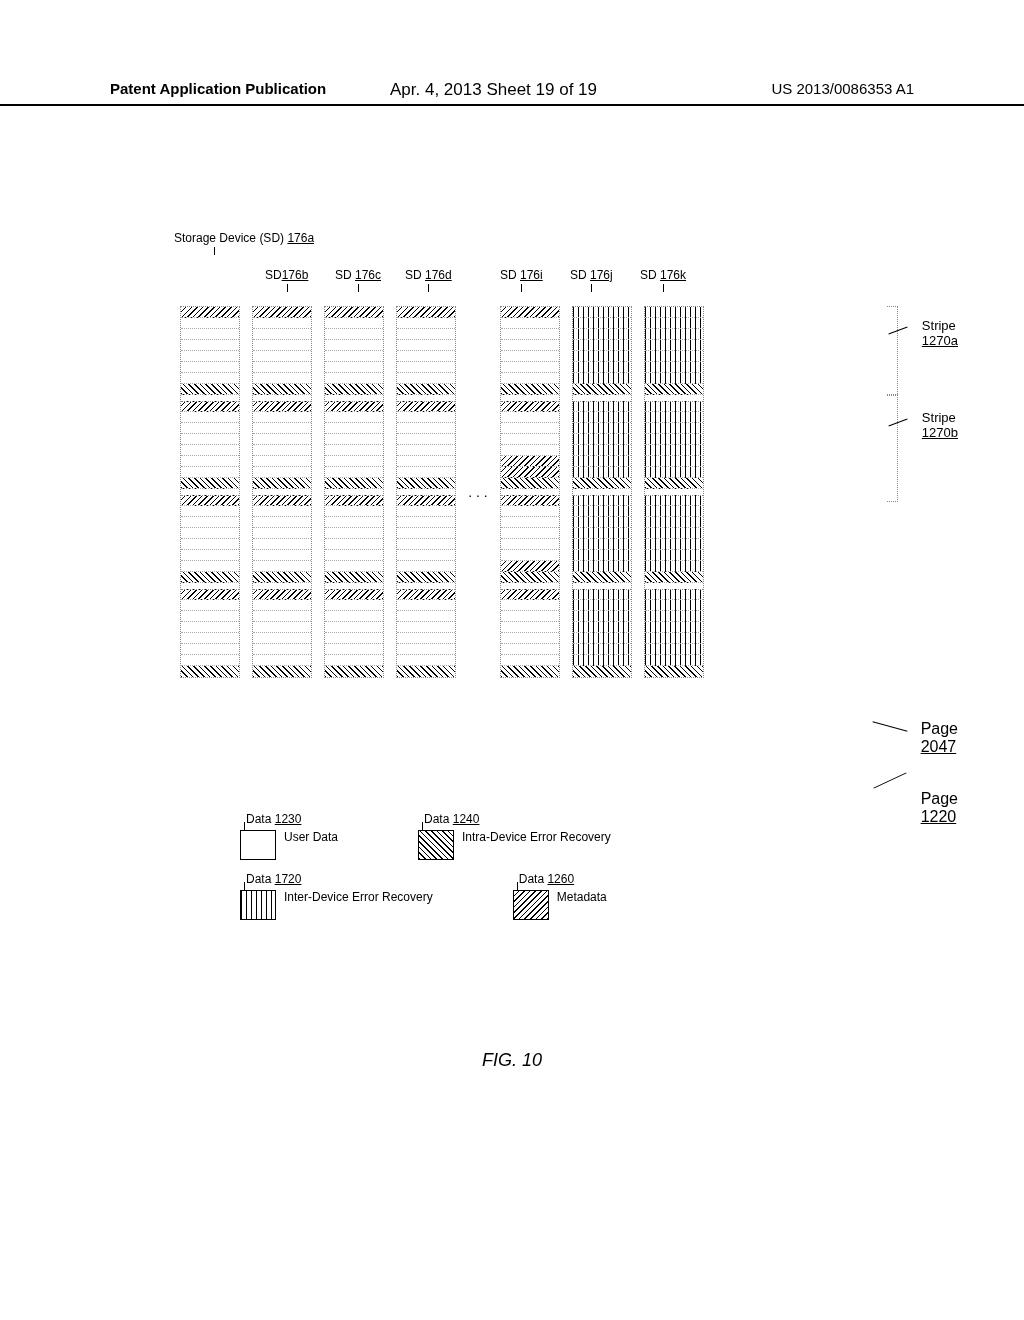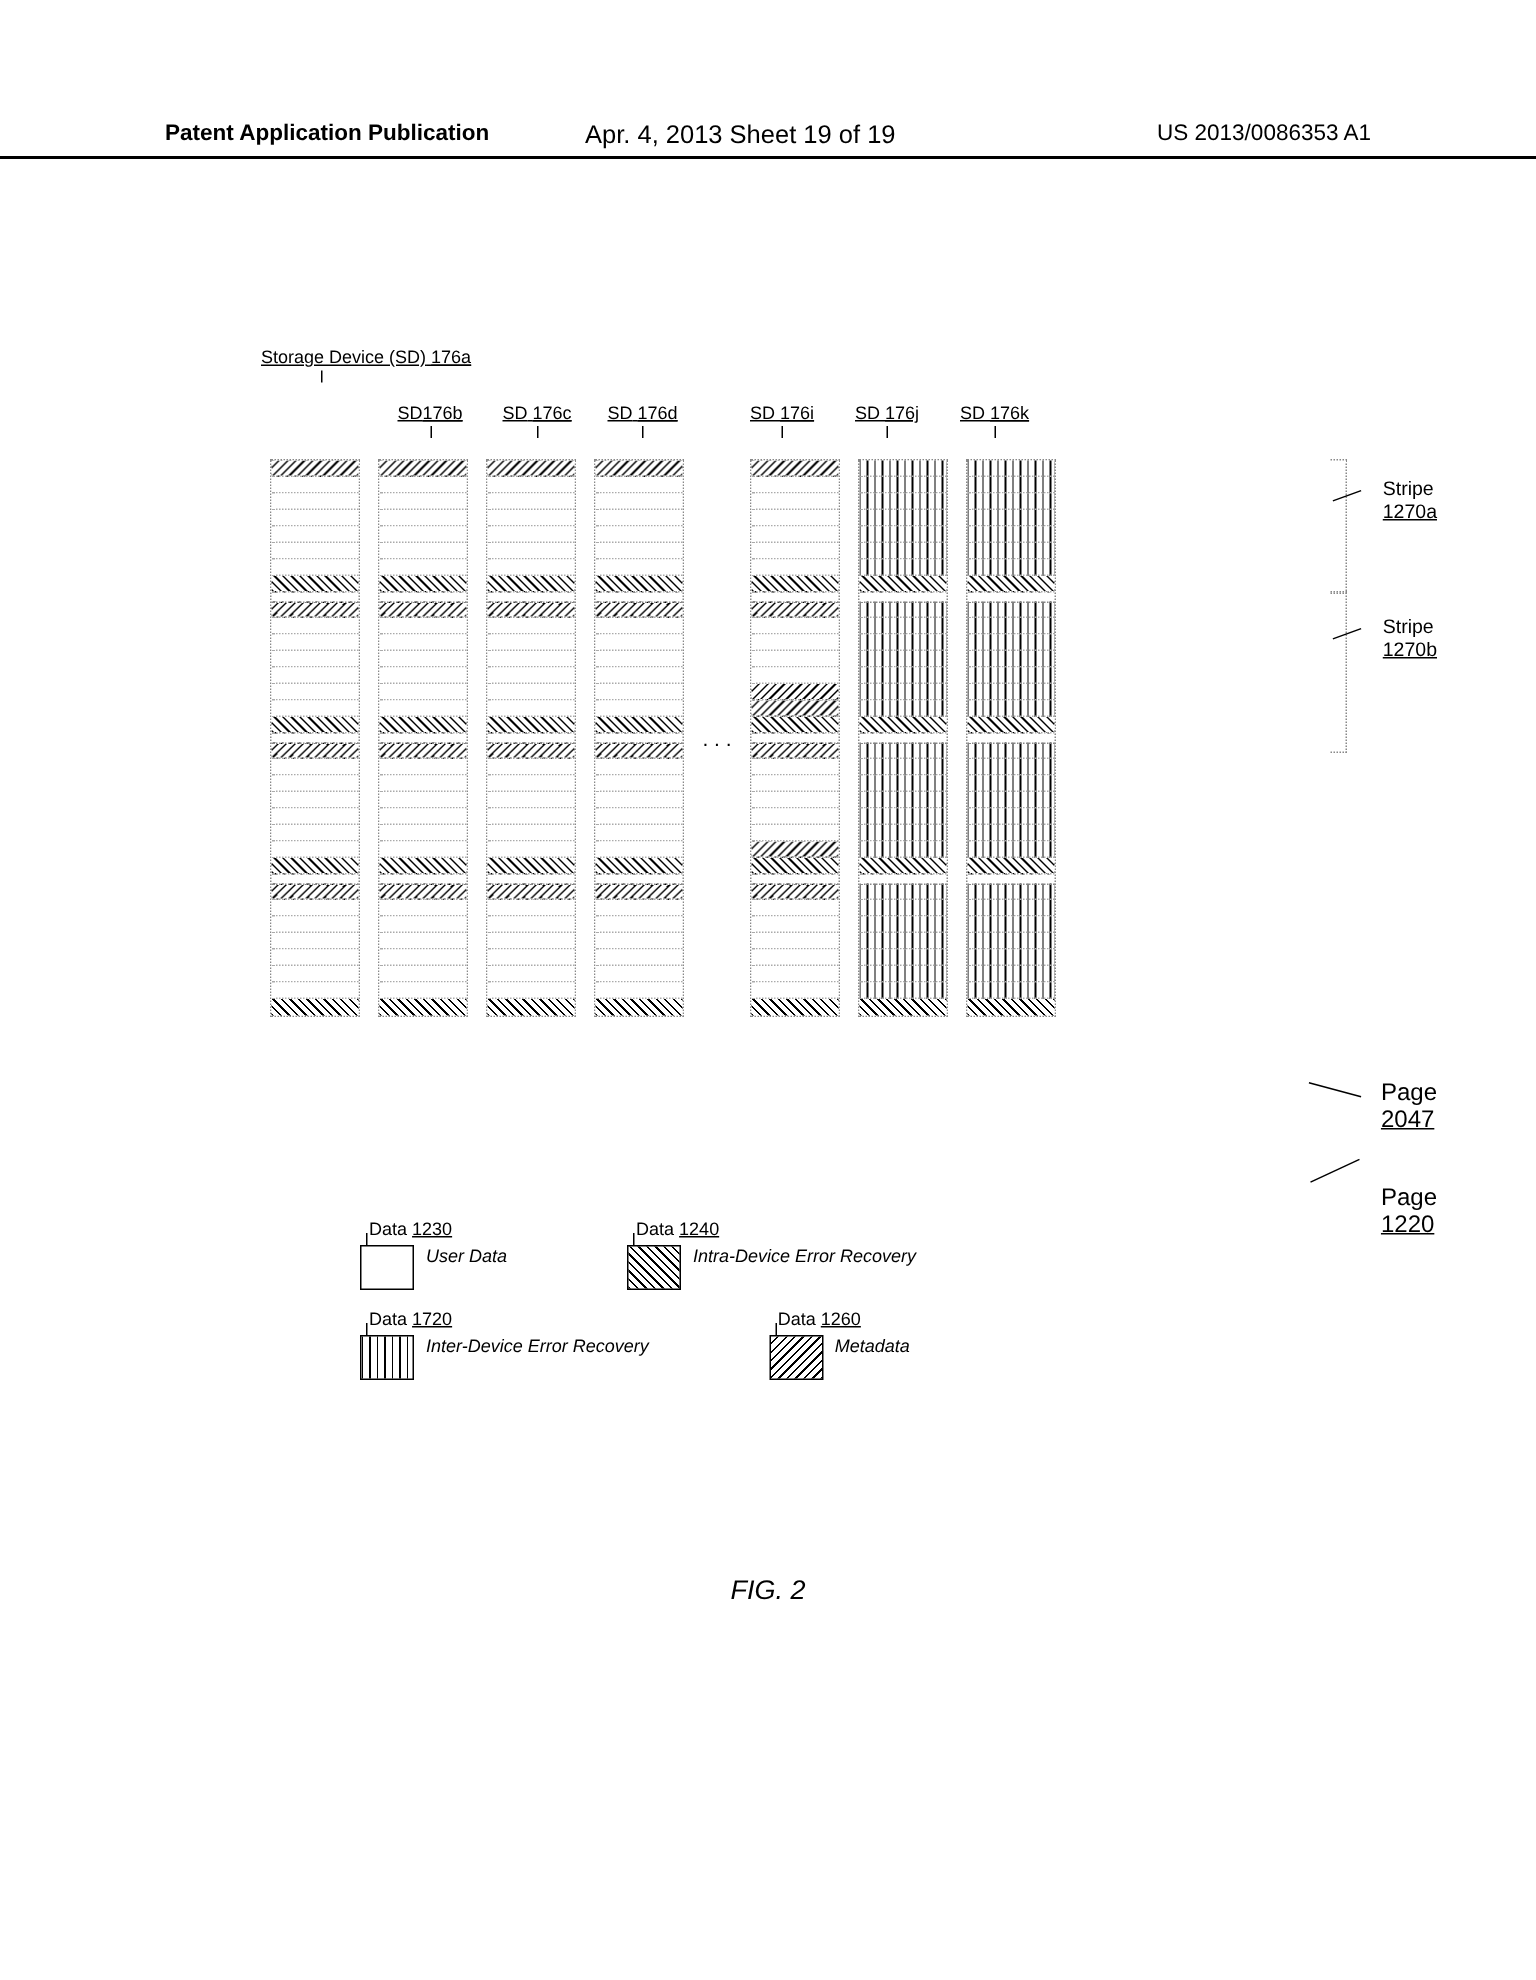--- a/index.html
+++ b/index.html
@@ -48,21 +48,20 @@
 
   .col-labels {
     position: relative;
     height: 50px;
     font-size: 12px;
   }
   .col-label {
     position: absolute;
     text-align: center;
     white-space: nowrap;
-    text-decoration: underline;
   }
   .col-label .tick {
     position: absolute;
     bottom: -10px;
     left: 50%;
     width: 1px;
     height: 8px;
     background: #000;
   }
   .ul { text-decoration: underline; }
@@ -152,21 +151,21 @@
     white-space: nowrap;
   }
   .legend-tick {
     position: absolute;
     top: -8px;
     left: 4px;
     width: 1px;
     height: 8px;
     background: #000;
   }
-  .legend-text { line-height: 1.2; font-style: italic; }
+  .legend-text { line-height: 1.2; }
 
   .fig-caption {
     position: absolute;
     top: 1050px;
     width: 1024px;
     text-align: center;
     font-style: italic;
     font-size: 18px;
   }
 </style>
@@ -523,13 +522,13 @@
     </div>
     <div class="legend-item">
       <div class="legend-tick"></div>
       <div class="legend-title"><span>Data</span> <span class="ul">1260</span></div>
       <div class="swatch meta"></div>
       <div class="legend-text">Metadata</div>
     </div>
   </div>
 </div>
 
-<div class="fig-caption">FIG. 2</div>
+<div class="fig-caption">FIG. 10</div>
 
 </body></html>

